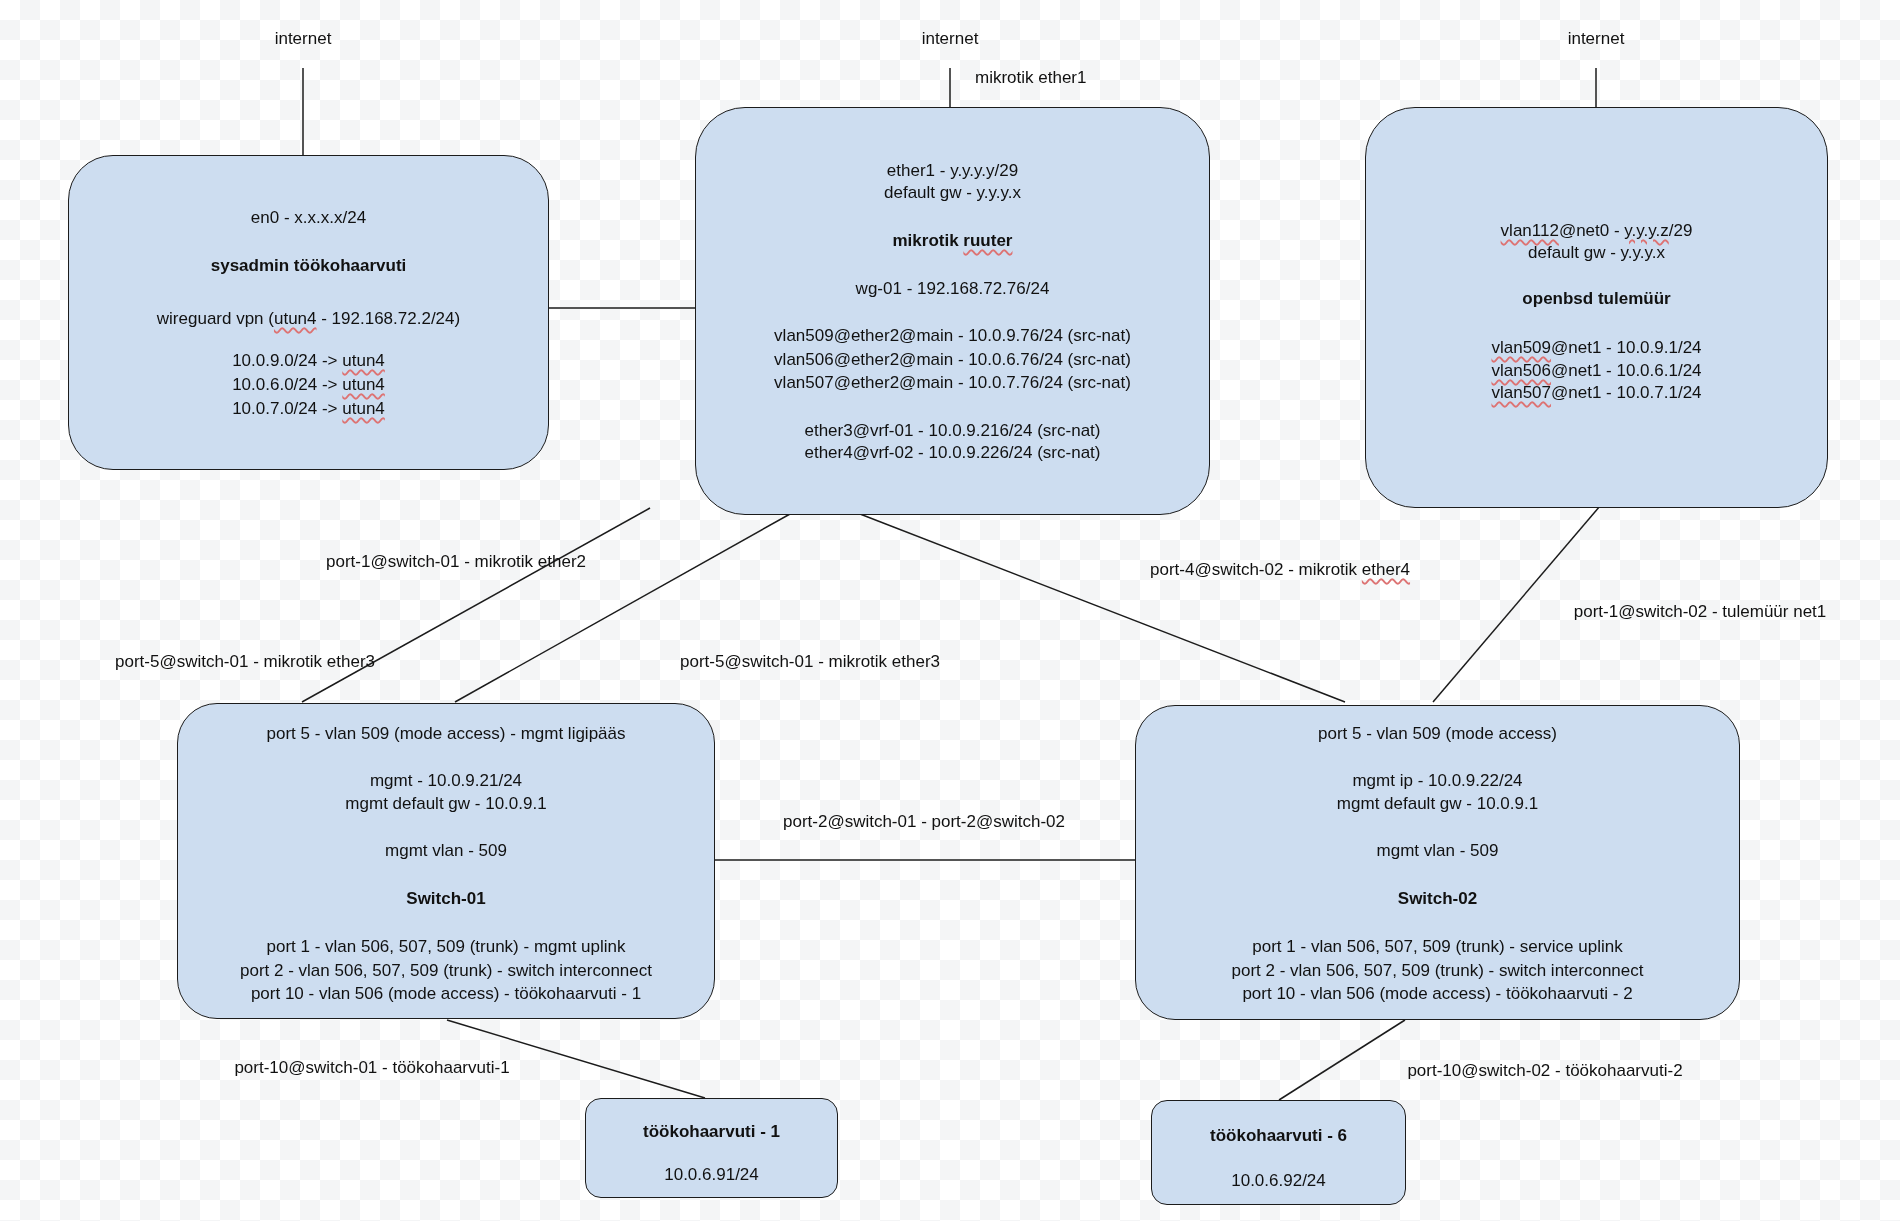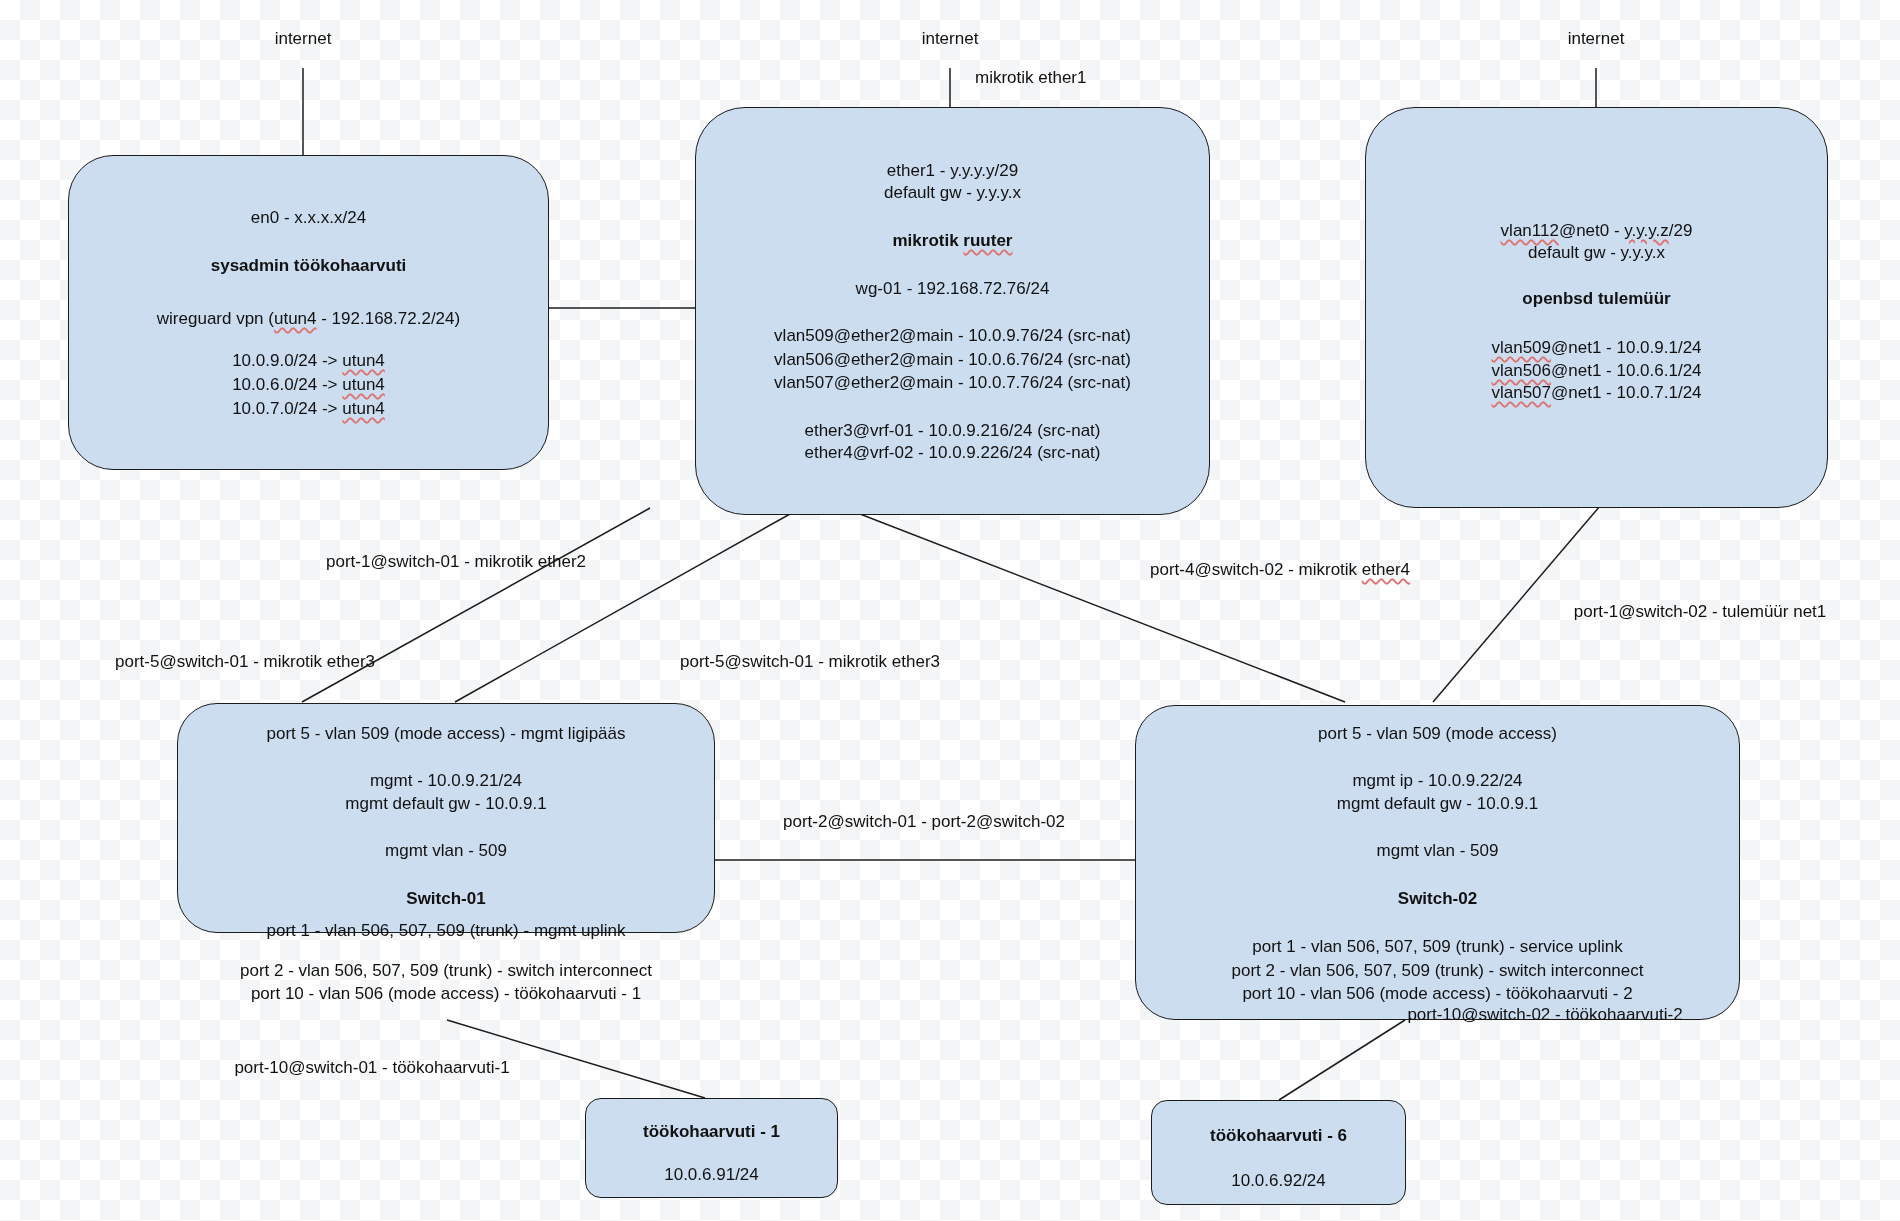--- a/index.html
+++ b/index.html
@@ -81,27 +81,27 @@
         <div class="nline" style="top: 334px;"><span>ether4@vrf-02 - 10.0.9.226/24 (src-nat)</span></div>
       </div>
       <div class="node" style="left: 1365px; top: 107px; width: 463px; height: 401px; border-radius: 50px;">
         <div class="nline" style="top: 112px;"><span class="sq">vlan112</span><span>@net0 - </span><span class="sq">y.y.y.z</span><span>/29</span></div>
         <div class="nline" style="top: 134px;"><span>default gw - y.y.y.x</span></div>
         <div class="nline bold" style="top: 180px;"><span>openbsd tulemüür</span></div>
         <div class="nline" style="top: 229px;"><span class="sq">vlan509</span><span>@net1 - 10.0.9.1/24</span></div>
         <div class="nline" style="top: 252px;"><span class="sq">vlan506</span><span>@net1 - 10.0.6.1/24</span></div>
         <div class="nline" style="top: 274px;"><span class="sq">vlan507</span><span>@net1 - 10.0.7.1/24</span></div>
       </div>
-      <div class="node" style="left: 177px; top: 703px; width: 538px; height: 230px; border-radius: 40px;">
+      <div class="node" style="left: 177px; top: 703px; width: 538px; height: 316px; border-radius: 40px;">
         <div class="nline" style="top: 19px;"><span>port 5 - vlan 509 (mode access) - mgmt ligipääs</span></div>
         <div class="nline" style="top: 66px;"><span>mgmt - 10.0.9.21/24</span></div>
         <div class="nline" style="top: 89px;"><span>mgmt default gw - 10.0.9.1</span></div>
         <div class="nline" style="top: 136px;"><span>mgmt vlan - 509</span></div>
         <div class="nline bold" style="top: 184px;"><span>Switch-01</span></div>
-        <div class="nline" style="top: 216px;"><span>port 1 - vlan 506, 507, 509 (trunk) - mgmt uplink</span></div>
+        <div class="nline" style="top: 232px;"><span>port 1 - vlan 506, 507, 509 (trunk) - mgmt uplink</span></div>
         <div class="nline" style="top: 256px;"><span>port 2 - vlan 506, 507, 509 (trunk) - switch interconnect</span></div>
         <div class="nline" style="top: 279px;"><span>port 10 - vlan 506 (mode access) - töökohaarvuti - 1</span></div>
       </div>
       <div class="node" style="left: 1135px; top: 705px; width: 605px; height: 315px; border-radius: 40px;">
         <div class="nline" style="top: 17px;"><span>port 5 - vlan 509 (mode access)</span></div>
         <div class="nline" style="top: 64px;"><span>mgmt ip - 10.0.9.22/24</span></div>
         <div class="nline" style="top: 87px;"><span>mgmt default gw - 10.0.9.1</span></div>
         <div class="nline" style="top: 134px;"><span>mgmt vlan - 509</span></div>
         <div class="nline bold" style="top: 182px;"><span>Switch-02</span></div>
         <div class="nline" style="top: 230px;"><span>port 1 - vlan 506, 507, 509 (trunk) - service uplink</span></div>
@@ -122,15 +122,15 @@
       <div class="dlabel center" style="left: 950px; top: 28px;"><span>internet</span></div>
       <div class="dlabel center" style="left: 1596px; top: 28px;"><span>internet</span></div>
       <div class="dlabel" style="left: 975px; top: 67px;"><span>mikrotik ether1</span></div>
       <div class="dlabel center" style="left: 456px; top: 551px;"><span>port-1@switch-01 - mikrotik ether2</span></div>
       <div class="dlabel center" style="left: 245px; top: 651px;"><span>port-5@switch-01 - mikrotik ether3</span></div>
       <div class="dlabel center" style="left: 810px; top: 651px;"><span>port-5@switch-01 - mikrotik ether3</span></div>
       <div class="dlabel center" style="left: 1280px; top: 559px;"><span>port-4@switch-02 - mikrotik </span><span class="sq">ether4</span></div>
       <div class="dlabel center" style="left: 1700px; top: 601px;"><span>port-1@switch-02 - tulemüür net1</span></div>
       <div class="dlabel center" style="left: 924px; top: 811px;"><span>port-2@switch-01 - port-2@switch-02</span></div>
       <div class="dlabel center" style="left: 372px; top: 1057px;"><span>port-10@switch-01 - töökohaarvuti-1</span></div>
-      <div class="dlabel center" style="left: 1545px; top: 1004px;"><span>port-10@switch-02 - töökohaarvuti-2</span></div>
+      <div class="dlabel center" style="left: 1545px; top: 1060px;"><span>port-10@switch-02 - töökohaarvuti-2</span></div>
     </div>
 </div>
 
 </body></html>

